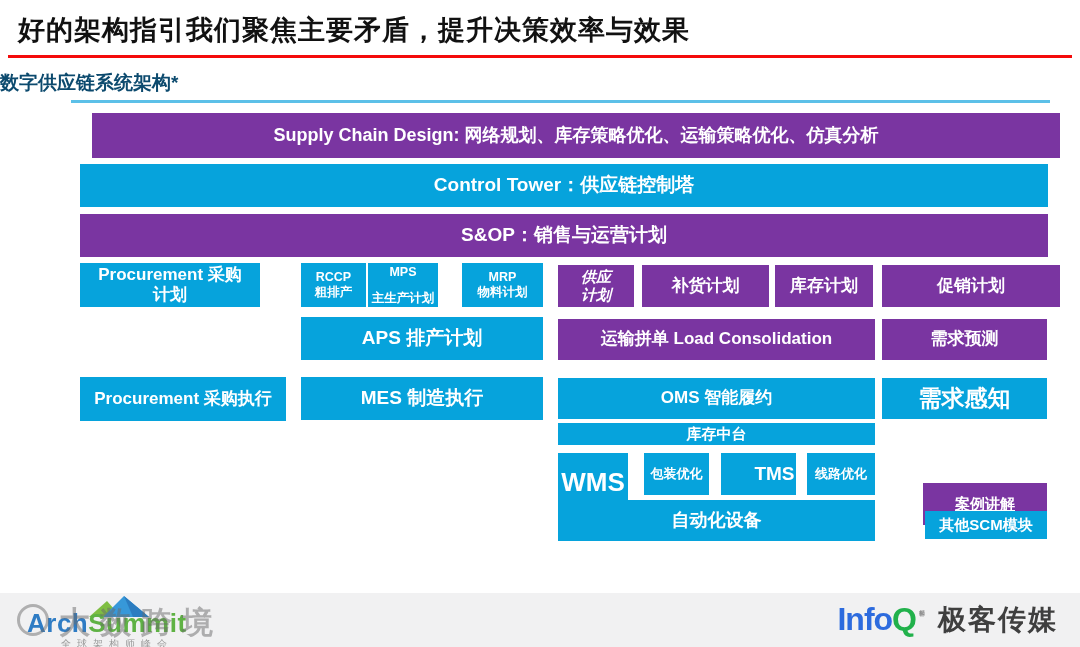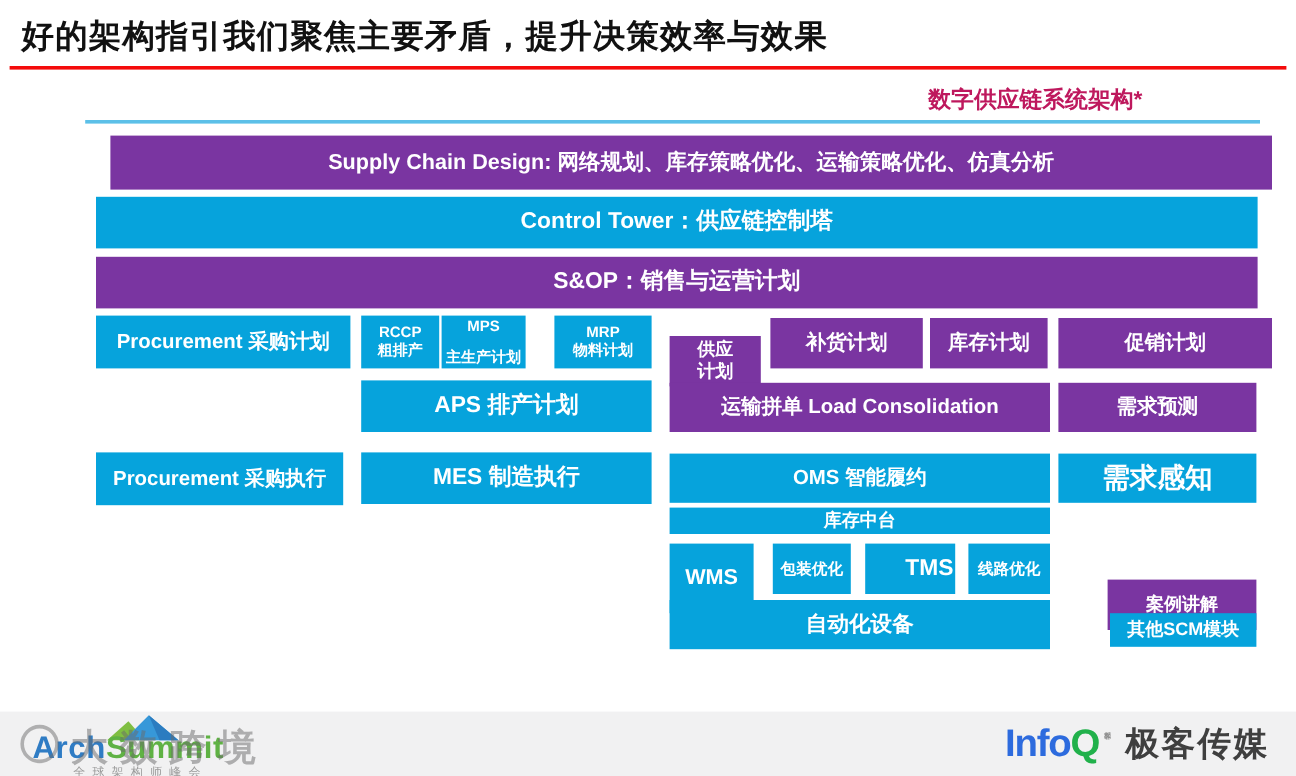--- a/index.html
+++ b/index.html
@@ -9,22 +9,22 @@
   }
   .page-title{
     position:absolute;left:18px;top:12px;width:1000px;
     font-size:27px;font-weight:bold;color:#111;letter-spacing:1px;
   }
   .rule-red{
     position:absolute;left:8px;top:55px;width:1064px;height:3px;
     background:var(--title-rule-red,#F40B0B);
   }
   .diagram-title{
-    position:absolute;left:0;top:70px;width:952px;text-align:right;
-    font-size:19px;font-weight:bold;color:#be185d;
+    position:absolute;left:0;top:70px;width:952px;text-align:left;
+    font-size:19px;font-weight:bold;color:#0c4a6e;
   }
   .rule-cyan{
     position:absolute;left:71px;top:100px;width:979px;height:3px;
     background:var(--subtitle-rule-cyan,#5CC0E8);
   }
   .bx{
     position:absolute;display:flex;flex-direction:column;align-items:center;justify-content:center;
     color:#ffffff;font-weight:bold;text-align:center;line-height:1.18;box-sizing:border-box;
   }
   .purple{background:var(--purple,#7A35A1);}
@@ -55,60 +55,60 @@
 
   <div class="page-title">好的架构指引我们聚焦主要矛盾，提升决策效率与效果</div>
   <div class="rule-red"></div>
   <div class="diagram-title">数字供应链系统架构*</div>
   <div class="rule-cyan"></div>
 
   <div class="bx purple" style="left:92px;top:113px;width:968px;height:45px;font-size:18px;">Supply Chain Design: 网络规划、库存策略优化、运输策略优化、仿真分析</div>
   <div class="bx blue" style="left:80px;top:164px;width:968px;height:43px;font-size:19px;">Control Tower：供应链控制塔</div>
   <div class="bx purple" style="left:80px;top:214px;width:968px;height:43px;font-size:19px;">S&amp;OP：销售与运营计划</div>
 
-  <div class="bx blue" style="left:80px;top:263px;width:212px;height:44px;font-size:17px;padding:14px 14px;">Procurement 采购计划</div>
+  <div class="bx blue" style="left:80px;top:263px;width:180px;height:44px;font-size:17px;padding:14px 14px;">Procurement 采购计划</div>
 
   <div class="bx blue" style="left:301px;top:263px;width:65px;height:44px;font-size:12.5px;">
     <span>RCCP</span>
     <span>粗排产</span>
   </div>
   <div class="bx blue" style="left:368px;top:263px;width:70px;height:44px;font-size:12.5px;gap:11px;">
     <span>MPS</span>
     <span>主生产计划</span>
   </div>
   <div class="bx blue" style="left:462px;top:263px;width:81px;height:44px;font-size:12.5px;">
     <span>MRP</span>
     <span>物料计划</span>
   </div>
 
-  <div class="bx purple" style="left:558px;top:280px;width:76px;height:42px;font-size:15px;">
+  <div class="bx purple" style="left:558px;top:265px;width:76px;height:42px;font-size:15px;font-style:italic;">
     <span>供应</span>
     <span>计划</span>
   </div>
   <div class="bx purple" style="left:642px;top:265px;width:127px;height:42px;font-size:17px;">补货计划</div>
   <div class="bx purple" style="left:775px;top:265px;width:98px;height:42px;font-size:17px;">库存计划</div>
   <div class="bx purple" style="left:882px;top:265px;width:178px;height:42px;font-size:17px;">促销计划</div>
 
   <div class="bx blue" style="left:301px;top:317px;width:242px;height:43px;font-size:19px;">APS 排产计划</div>
   <div class="bx purple" style="left:558px;top:319px;width:317px;height:41px;font-size:17px;">运输拼单 Load Consolidation</div>
   <div class="bx purple" style="left:882px;top:319px;width:165px;height:41px;font-size:17px;">需求预测</div>
 
   <div class="bx blue" style="left:80px;top:377px;width:206px;height:44px;font-size:17px;padding:0 14px;">Procurement 采购执行</div>
   <div class="bx blue" style="left:301px;top:377px;width:242px;height:43px;font-size:19px;">MES 制造执行</div>
   <div class="bx blue" style="left:558px;top:378px;width:317px;height:41px;font-size:17px;">OMS 智能履约</div>
   <div class="bx blue" style="left:882px;top:378px;width:165px;height:41px;font-size:23px;">需求感知</div>
 
   <div class="bx blue" style="left:558px;top:423px;width:317px;height:22px;font-size:15px;">库存中台</div>
 
-  <div class="bx blue" style="left:558px;top:453px;width:70px;height:58px;font-size:18px;">WMS</div>
+  <div class="bx blue" style="left:558px;top:453px;width:70px;height:58px;font-size:26px;">WMS</div>
   <div class="bx blue" style="left:644px;top:453px;width:65px;height:42px;font-size:13px;">包装优化</div>
   <div class="bx blue" style="left:721px;top:453px;width:75px;height:42px;font-size:19px;padding-left:32px;">TMS</div>
   <div class="bx blue" style="left:807px;top:453px;width:68px;height:42px;font-size:13px;">线路优化</div>
 
-  <div class="bx purple" style="left:923px;top:483px;width:124px;height:42px;font-size:15px;">案例讲解</div>
+  <div class="bx purple" style="left:923px;top:483px;width:124px;height:42px;font-size:15px;text-decoration:underline;">案例讲解</div>
 
   <div class="bx blue" style="left:558px;top:500px;width:317px;height:41px;font-size:18px;">自动化设备</div>
   <div class="bx blue" style="left:925px;top:511px;width:122px;height:28px;font-size:15px;">其他SCM模块</div>
 
   <div class="footer"></div>
 
   <div class="arch-logo">
     <svg class="mountain" width="70" height="22" viewBox="0 0 70 22">
       <polygon points="2,22 20,6 34,22" fill="#7FBE42"></polygon>
       <polygon points="16,22 37,1 62,22" fill="#3798D9"></polygon>

